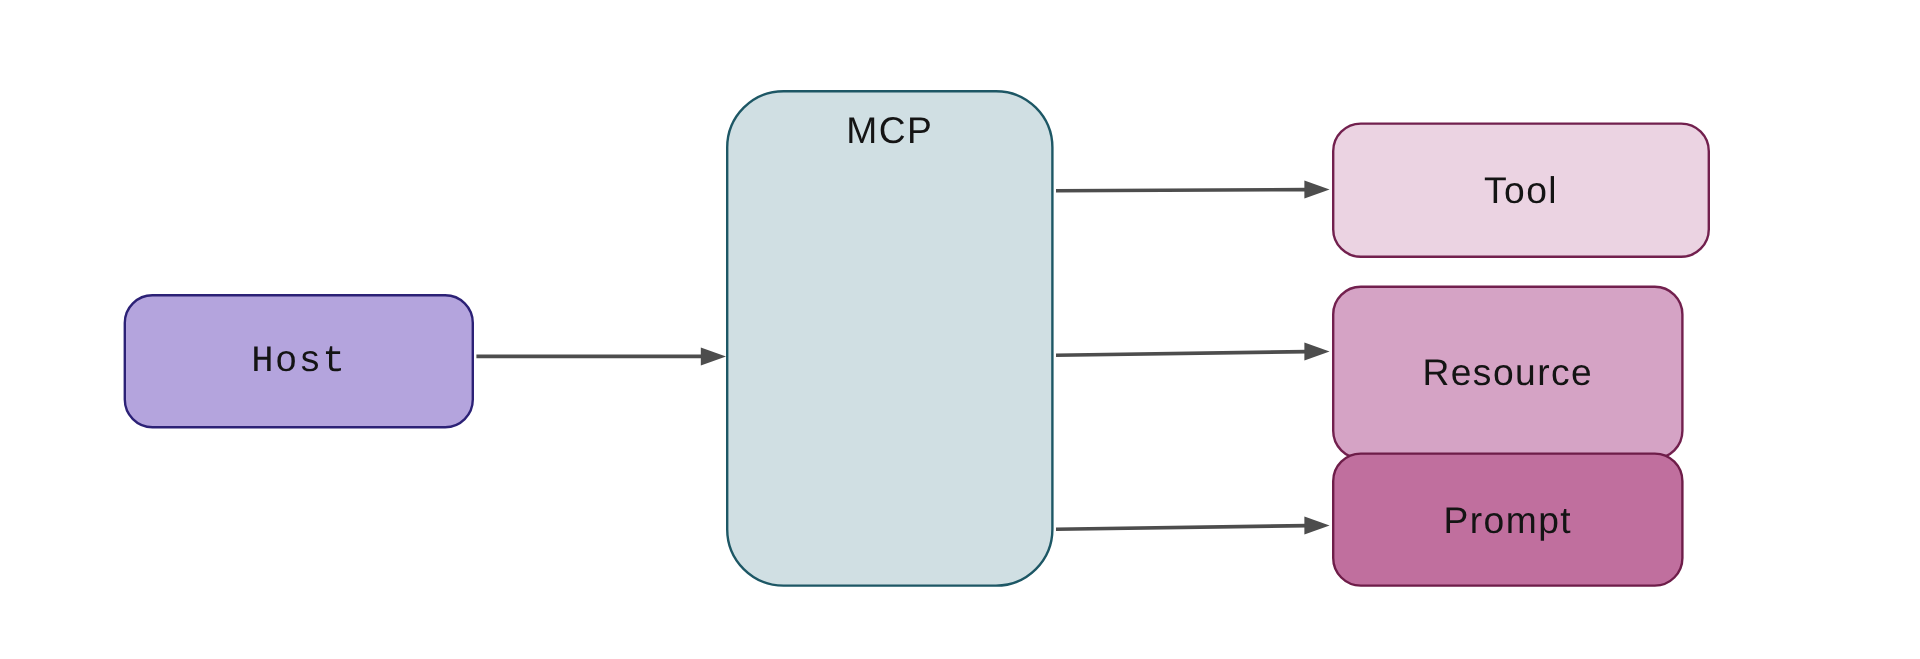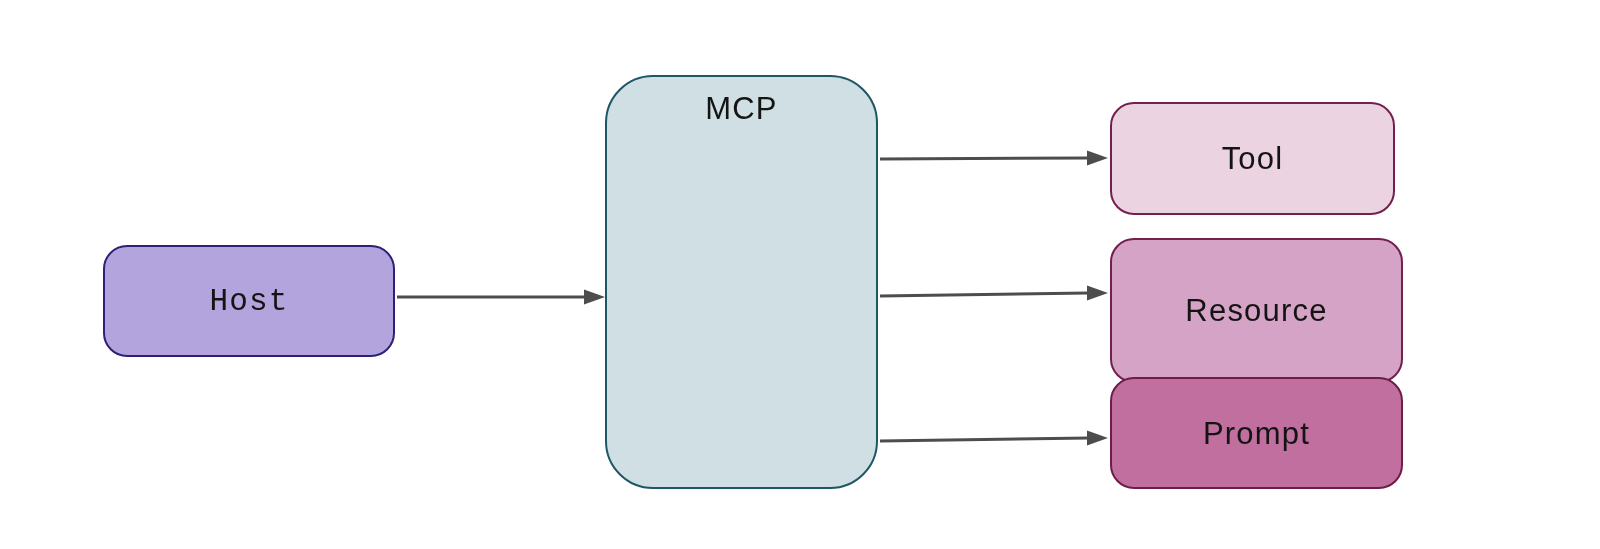--- a/index.html
+++ b/index.html
@@ -35,21 +35,21 @@
   .node .label {
     font-size: 31px;
     letter-spacing: 1.2px;
     line-height: 1;
     white-space: nowrap;
   }
   .node-host     { left: 103px;  top: 245px; width: 292px; height: 112px; font-family: Liberation Mono, monospace; }
   .node-mcp      { left: 605px;  top: 75px;  width: 273px; height: 414px;
                    border-radius: 48px;
                    align-items: flex-start; padding-top: 16px; }
-  .node-tool     { left: 1110px; top: 102px; width: 285px; height: 113px; }
+  .node-tool     { left: 1110px; top: 102px; width: 315px; height: 113px; }
   .node-resource { left: 1110px; top: 238px; width: 293px; height: 145px; }
   .node-prompt   { left: 1110px; top: 377px; width: 293px; height: 112px; }
 </style>
 </head>
 <body>
 
 <div class="canvas" style="background-color: rgb(255, 255, 255); color: rgb(20, 20, 20);">
 
   <svg class="edges" viewBox="0 0 1600 549" style="color: rgb(77, 77, 77);">
     <g stroke="currentColor" fill="currentColor">

